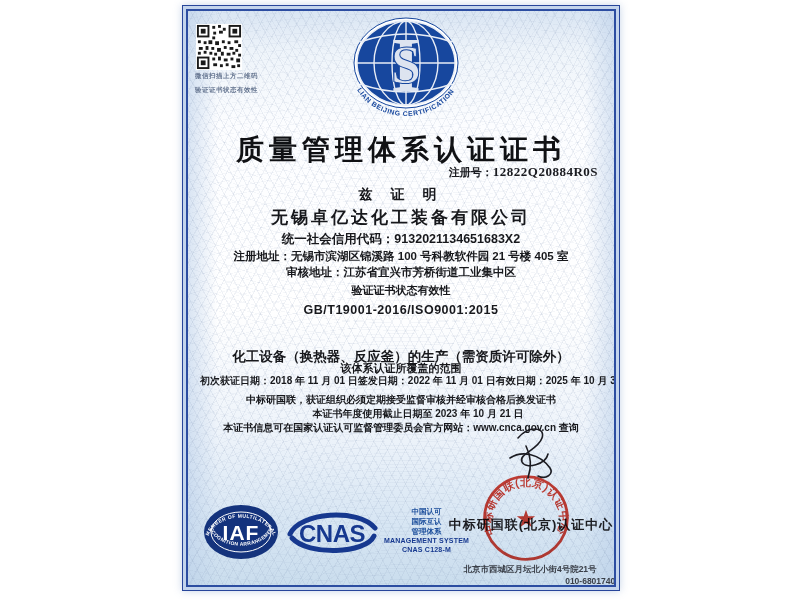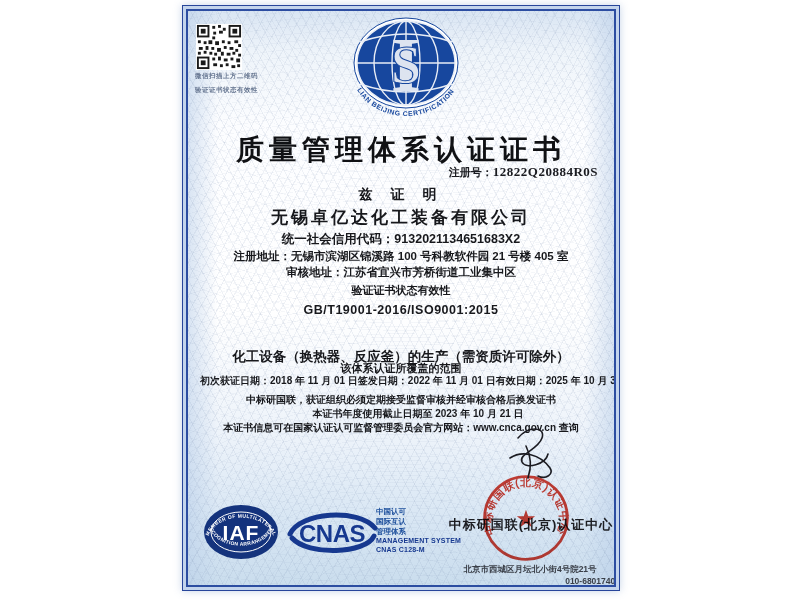--- a/index.html
+++ b/index.html
@@ -51,21 +51,21 @@
   .dates{top:363px;display:flex;justify-content:space-between;padding:0 14px 0 12px;font-size:10px;}
   .note1{top:382px;font-size:10px;}
   .note2{top:396px;font-size:10px;padding-left:34px;}
   .note3{top:410px;font-size:10px;}
   .sig{position:absolute;left:300px;top:413px;width:82px;height:62px;z-index:6;}
   .seal{position:absolute;left:292px;top:461px;width:92px;height:92px;z-index:5;opacity:.92;mix-blend-mode:multiply;}
   .center-name{position:absolute;left:248px;top:505px;width:190px;text-align:center;
     font-size:13px;font-weight:bold;color:#1c1d22;letter-spacing:1px;z-index:4;white-space:nowrap;}
   .iaf{position:absolute;left:14px;top:492px;width:78px;height:58px;}
   .cnas{position:absolute;left:98px;top:497px;width:92px;height:48px;}
-  .cnas-txt{position:absolute;left:188px;top:496px;text-align:left;line-height:1.3;}
+  .cnas-txt{position:absolute;left:196px;top:496px;text-align:center;line-height:1.3;}
   .cnas-txt .cn{font-size:7.5px;color:#1d4f9c;font-weight:bold;}
   .cnas-txt .en{font-size:7px;color:#16388f;font-weight:bold;letter-spacing:.2px;}
   .footer-addr{position:absolute;left:252px;top:553px;width:180px;text-align:center;
     font-size:8.5px;color:#3a3f48;font-weight:bold;}
   .footer-phone{position:absolute;left:252px;top:565px;width:180px;text-align:right;
     font-size:8.5px;color:#3a3f48;font-weight:bold;}
 </style>
 </head>
 <body>
 

